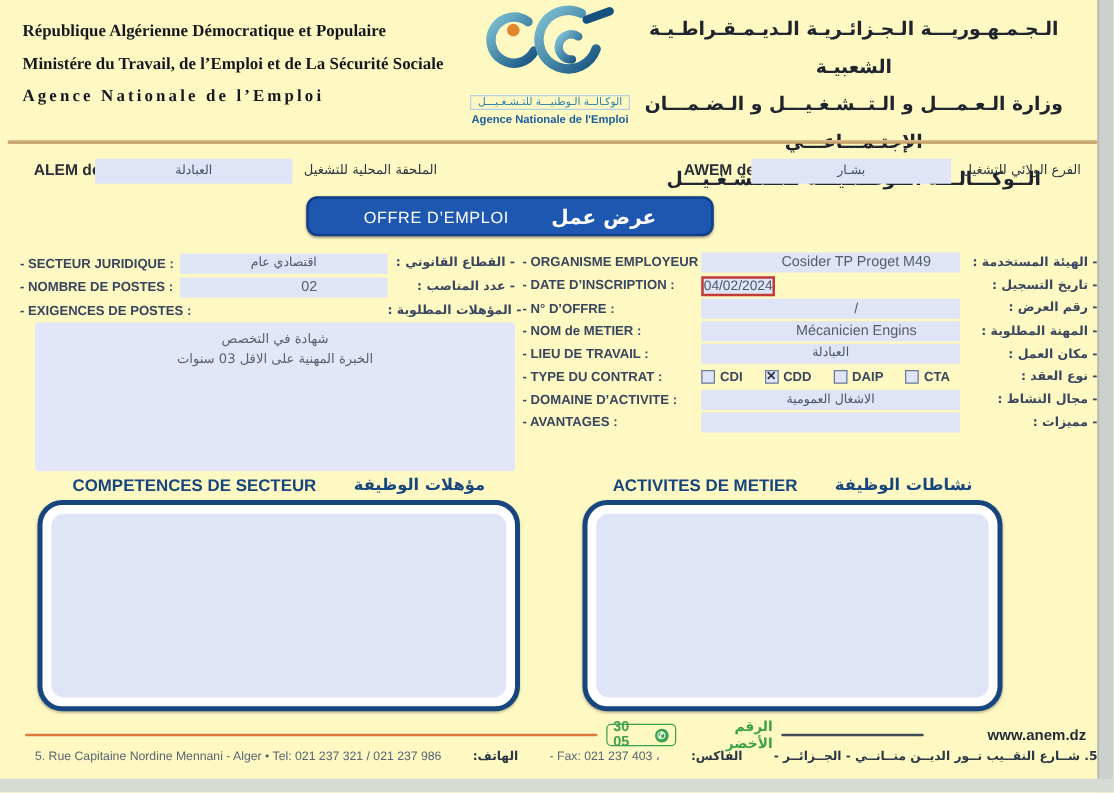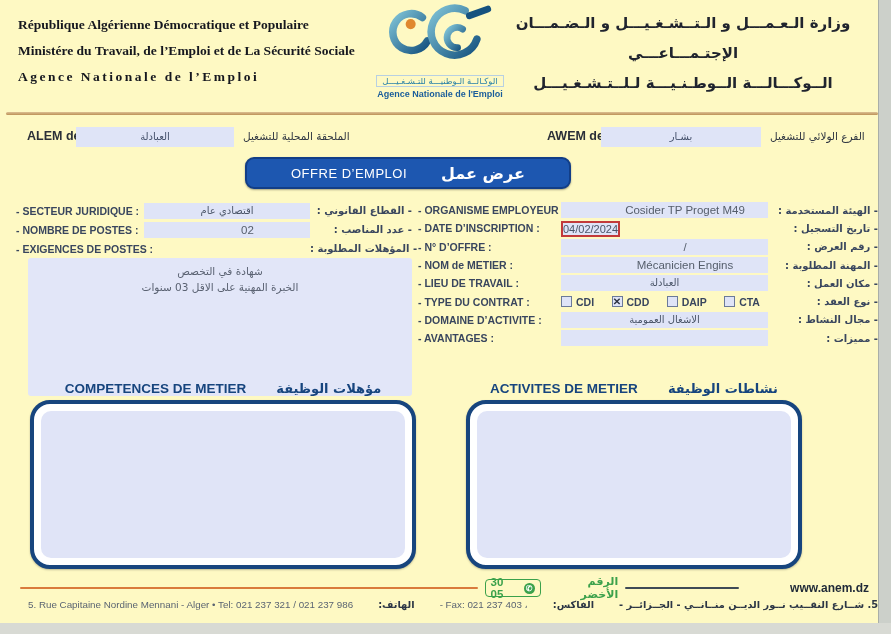--- a/index.html
+++ b/index.html
@@ -48,21 +48,21 @@
   .fld { background:#dfe4f7; height:16px; line-height:16px; text-align:center;
          font-size:10px; color:#4a5568; overflow:hidden; }
   .fld.latin { font-size:11.5px; color:#555e6b;padding-left:41px; }
   .fld.arabic { font-family:"DejaVu Sans", sans-serif; }
   .fld.nofill { background:transparent; }
   .ar-lab { direction:rtl; text-align:right; font-size:10px; font-weight:bold;
             color:#39465e; font-family:"DejaVu Sans", sans-serif; white-space:nowrap; }
   .red-box { border:2px solid #c23a3a; width:150px; margin:0 auto; height:19px;
              line-height:15px; background:#dfe4f7; font-size:11px; color:#4a5568; text-align:center; }
 
-  .exg-box { position:absolute; left:28px; top:258px; width:384px; height:138px;
+  .exg-box { position:absolute; left:28px; top:258px; width:384px; height:119px;
              background:#e2e6f8; border-radius:3px; text-align:center; padding-top:5px;
              direction:rtl; font-size:10.5px; color:#5a6272; line-height:16px;
              font-family:"DejaVu Sans", sans-serif; }
 
   
   .cb-row { display:flex; align-items:center; justify-content:space-between; padding-right:8px; }
   .cb-item { display:flex; align-items:center; gap:4px; }
   .cb-box { width:11px; height:11px; border:1.4px solid #6b7a99; background:#dfe4f7;
             font-size:10px; line-height:9px; text-align:center; color:#2c3240; font-weight:bold; }
   .cb-lab { font-size:10.5px; font-weight:bold; color:#39465e; }
@@ -125,20 +125,21 @@
       <circle cx="30" cy="24" r="6" fill="#e0882e"></circle>
       <path d="M95 8 A28 28 0 1 0 109 42" fill="none" stroke="url(#lg)" stroke-width="9" stroke-linecap="round"></path>
       <path d="M86 52 A12 12 0 1 1 92 30" fill="none" stroke="url(#lg)" stroke-width="8" stroke-linecap="round"></path>
       <path d="M100 14 L122 6" stroke="#15527f" stroke-width="8" stroke-linecap="round"></path>
     </svg>
     <div><span class="logo-ar-box">الوكـالــة الـوطنيـــة للتـشـغـيـــل</span></div>
     <div class="logo-fr">Agence Nationale de l'Emploi</div>
   </div>
 
   <div class="hdr-ar">
+    <div>الـجـمـهـوريـــة الـجـزائـريـة الـديـمـقـراطـيـة الشعبيـة</div>
     <div>وزارة الـعـمـــل و الـتــشـغـيـــل و الـضـمـــان الإجتـمـــاعـــي</div>
     <div>الــوكـــالـــة   الــوطـنـيـــة   لـلــتـشـغـيـــل</div>
   </div>
 
   <div class="tan-line"></div>
 
   <span class="office-label" style="left:27px;">ALEM de</span>
   <div class="office-field" style="left:76px; width:158px;">العبادلة</div>
   <span class="office-ar" style="left:243px;">الملحقة المحلية للتشغيل</span>
 
@@ -229,21 +230,21 @@
     </div>
     <div class="frow">
       <span class="lab">- AVANTAGES :</span>
       <span class="fld"></span>
       <span class="ar-lab">- مميزات :</span>
     </div>
   </div>
 
   <div class="sec left">
     <div class="sec-head">
-      <span>COMPETENCES DE METIER</span>
+      <span>COMPETENCES DE SECTEUR</span>
       <span class="ar">مؤهلات الوظيفة</span>
     </div>
     <div class="sec-box">
       <div class="sec-fill"></div>
     </div>
   </div>
 
   <div class="sec right">
     <div class="sec-head">
       <span>ACTIVITES DE METIER</span>

